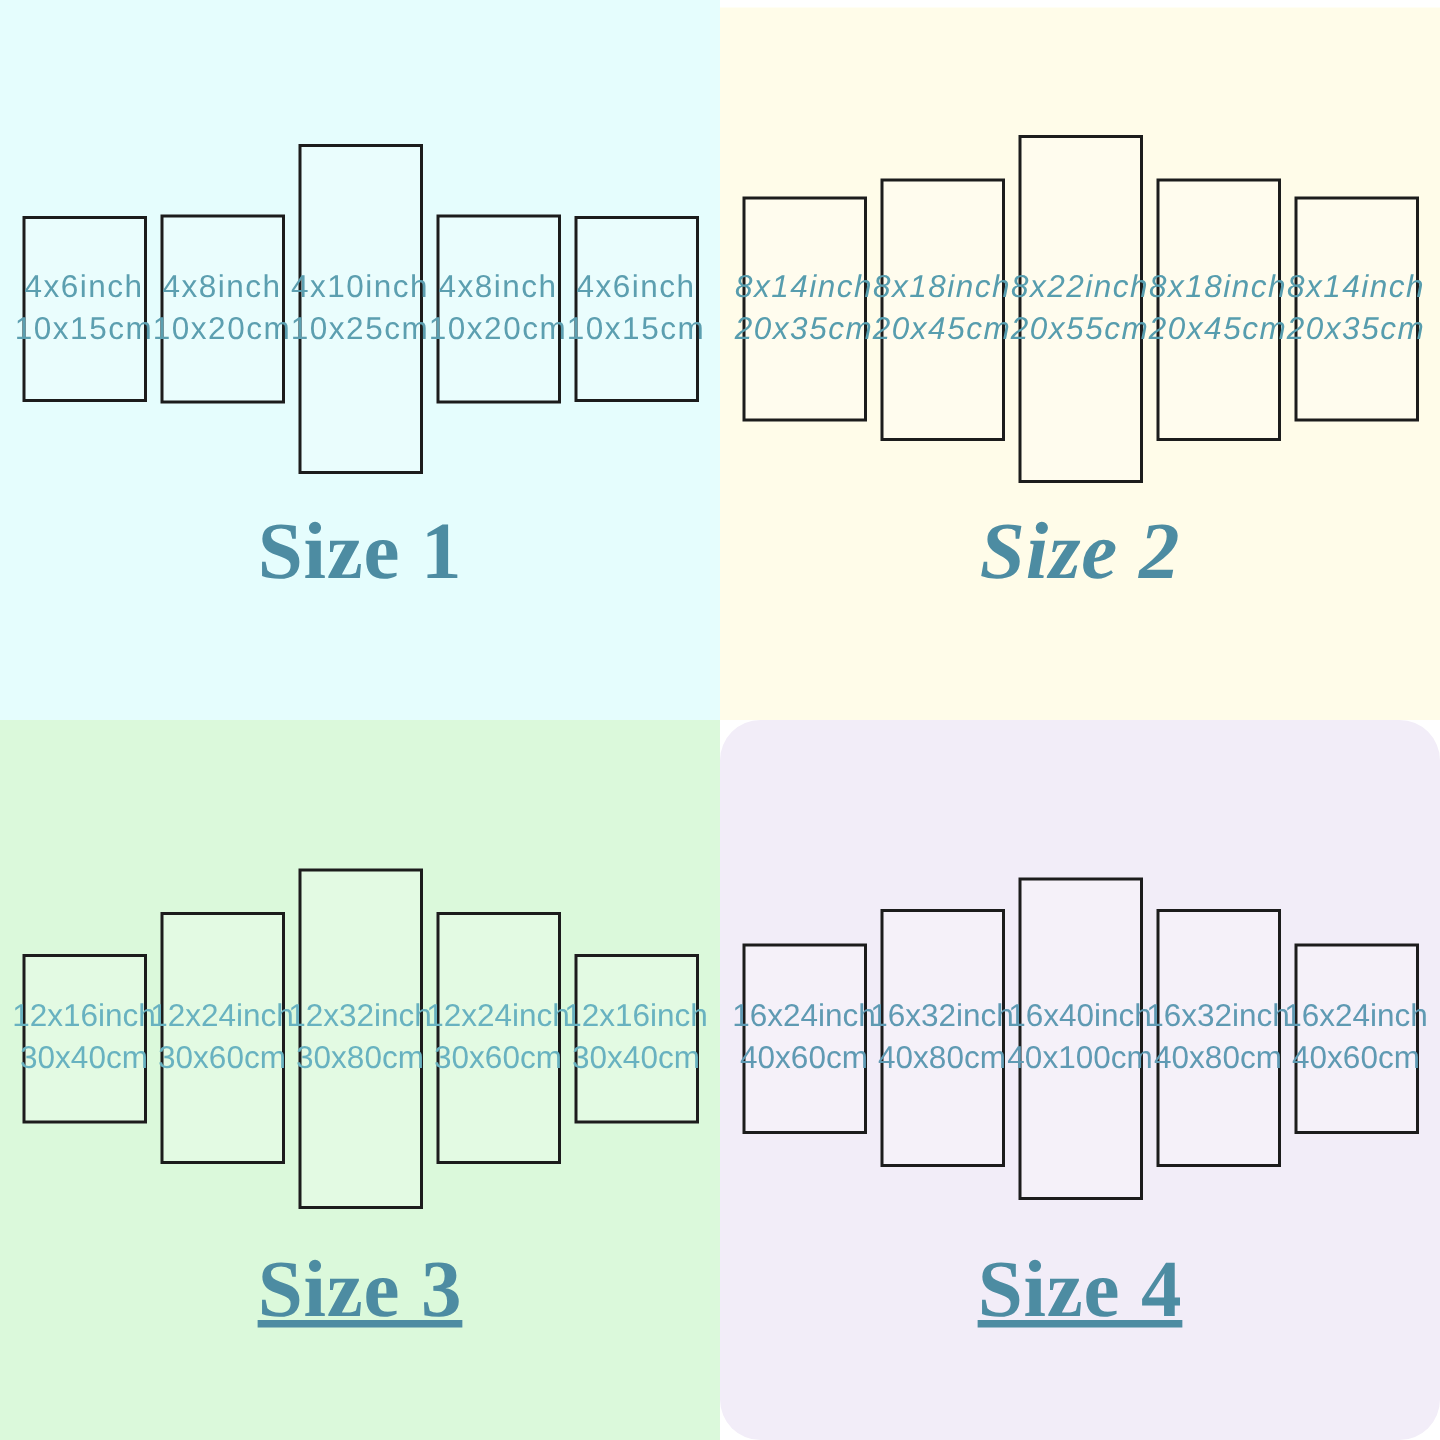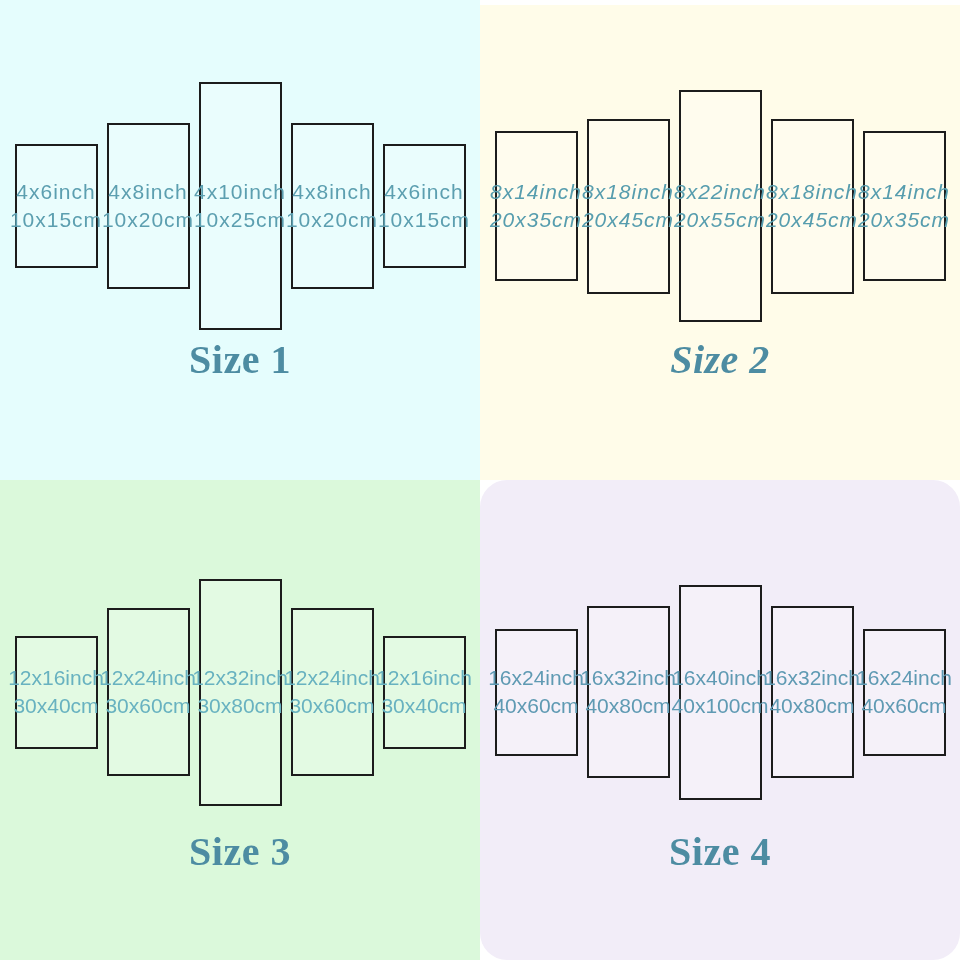--- a/index.html
+++ b/index.html
@@ -39,34 +39,34 @@
   }
   .label{
     text-align:center;
     font-size:21px;
     line-height:28px;
     color:var(--label-color,#5c9fb0);
     white-space:nowrap;
   }
   .q1 .label,.q2 .label{letter-spacing:1px;}
   
-  .q1 .p1,.q1 .p5{height:124px}  .q1 .p2,.q1 .p4{height:166px}  .q1 .p3{height:248px}
+  .q1 .p1,.q1 .p5{height:124px}  .q1 .p2,.q1 .p4{height:126px}  .q1 .p3{height:220px}
   .q2 .p1,.q2 .p5{height:150px}  .q2 .p2,.q2 .p4{height:175px}  .q2 .p3{height:232px}
   .q3 .p1,.q3 .p5{height:113px}  .q3 .p2,.q3 .p4{height:168px}  .q3 .p3{height:227px}
   .q4 .p1,.q4 .p5{height:127px}  .q4 .p2,.q4 .p4{height:172px}  .q4 .p3{height:215px}
   .quadrant-title{
     position:absolute;top:336px;left:0;width:100%;margin:0;
     text-align:center;
     font-family:"Liberation Serif",serif;
     font-weight:bold;
-    font-size:40px;
+    font-size:54px;
     letter-spacing:0.5px;
     color:var(--title-color);
   }
-  .row-low .quadrant-title{top:348px;}
+  .row-low .quadrant-title{top:348px;text-decoration:underline;}
 </style>
 </head>
 <body style="--title-color: #4d8ca2; --panel-border: #1c1c1c;">
 
 <div class="grid">
 
   <section class="quadrant q1" style="background: rgb(229, 253, 253); --label-color: #5c9fb0;">
     <div class="panels-row">
       <div class="panel p1">
         <div class="label">

